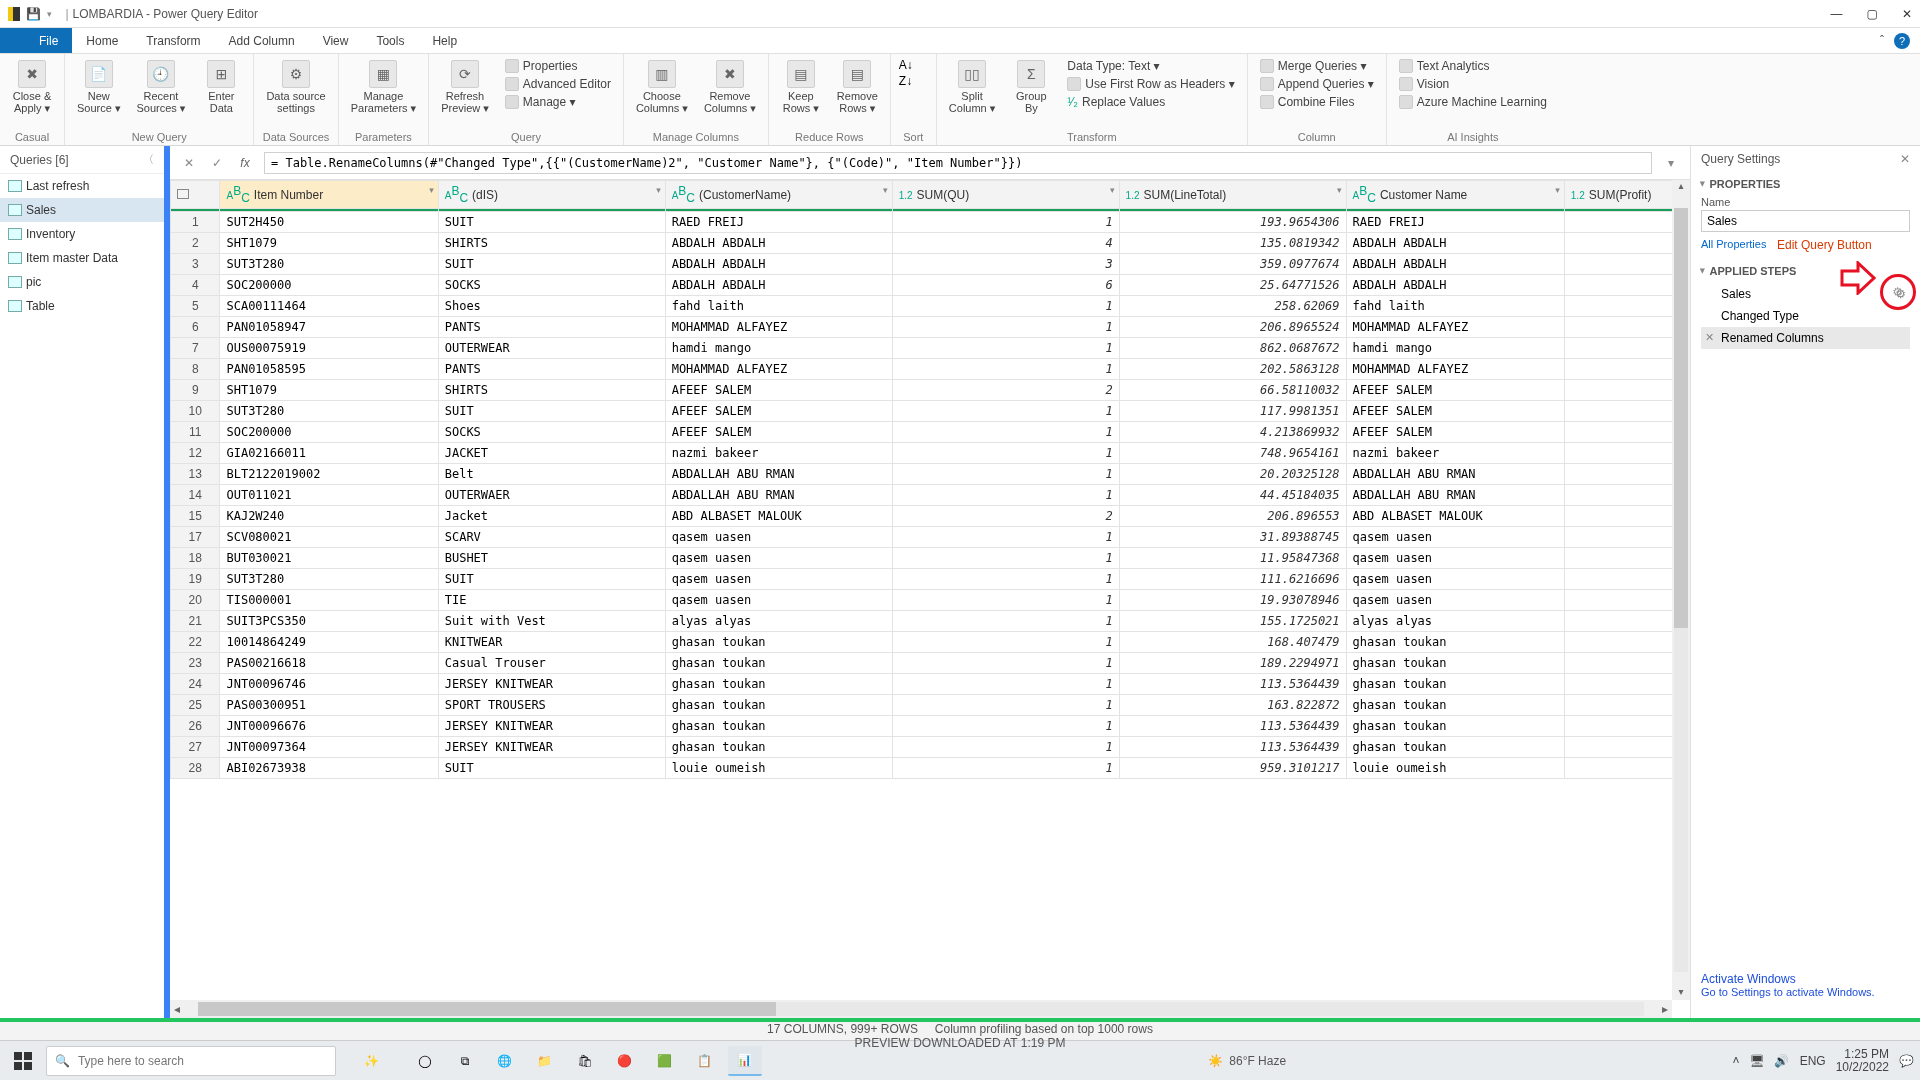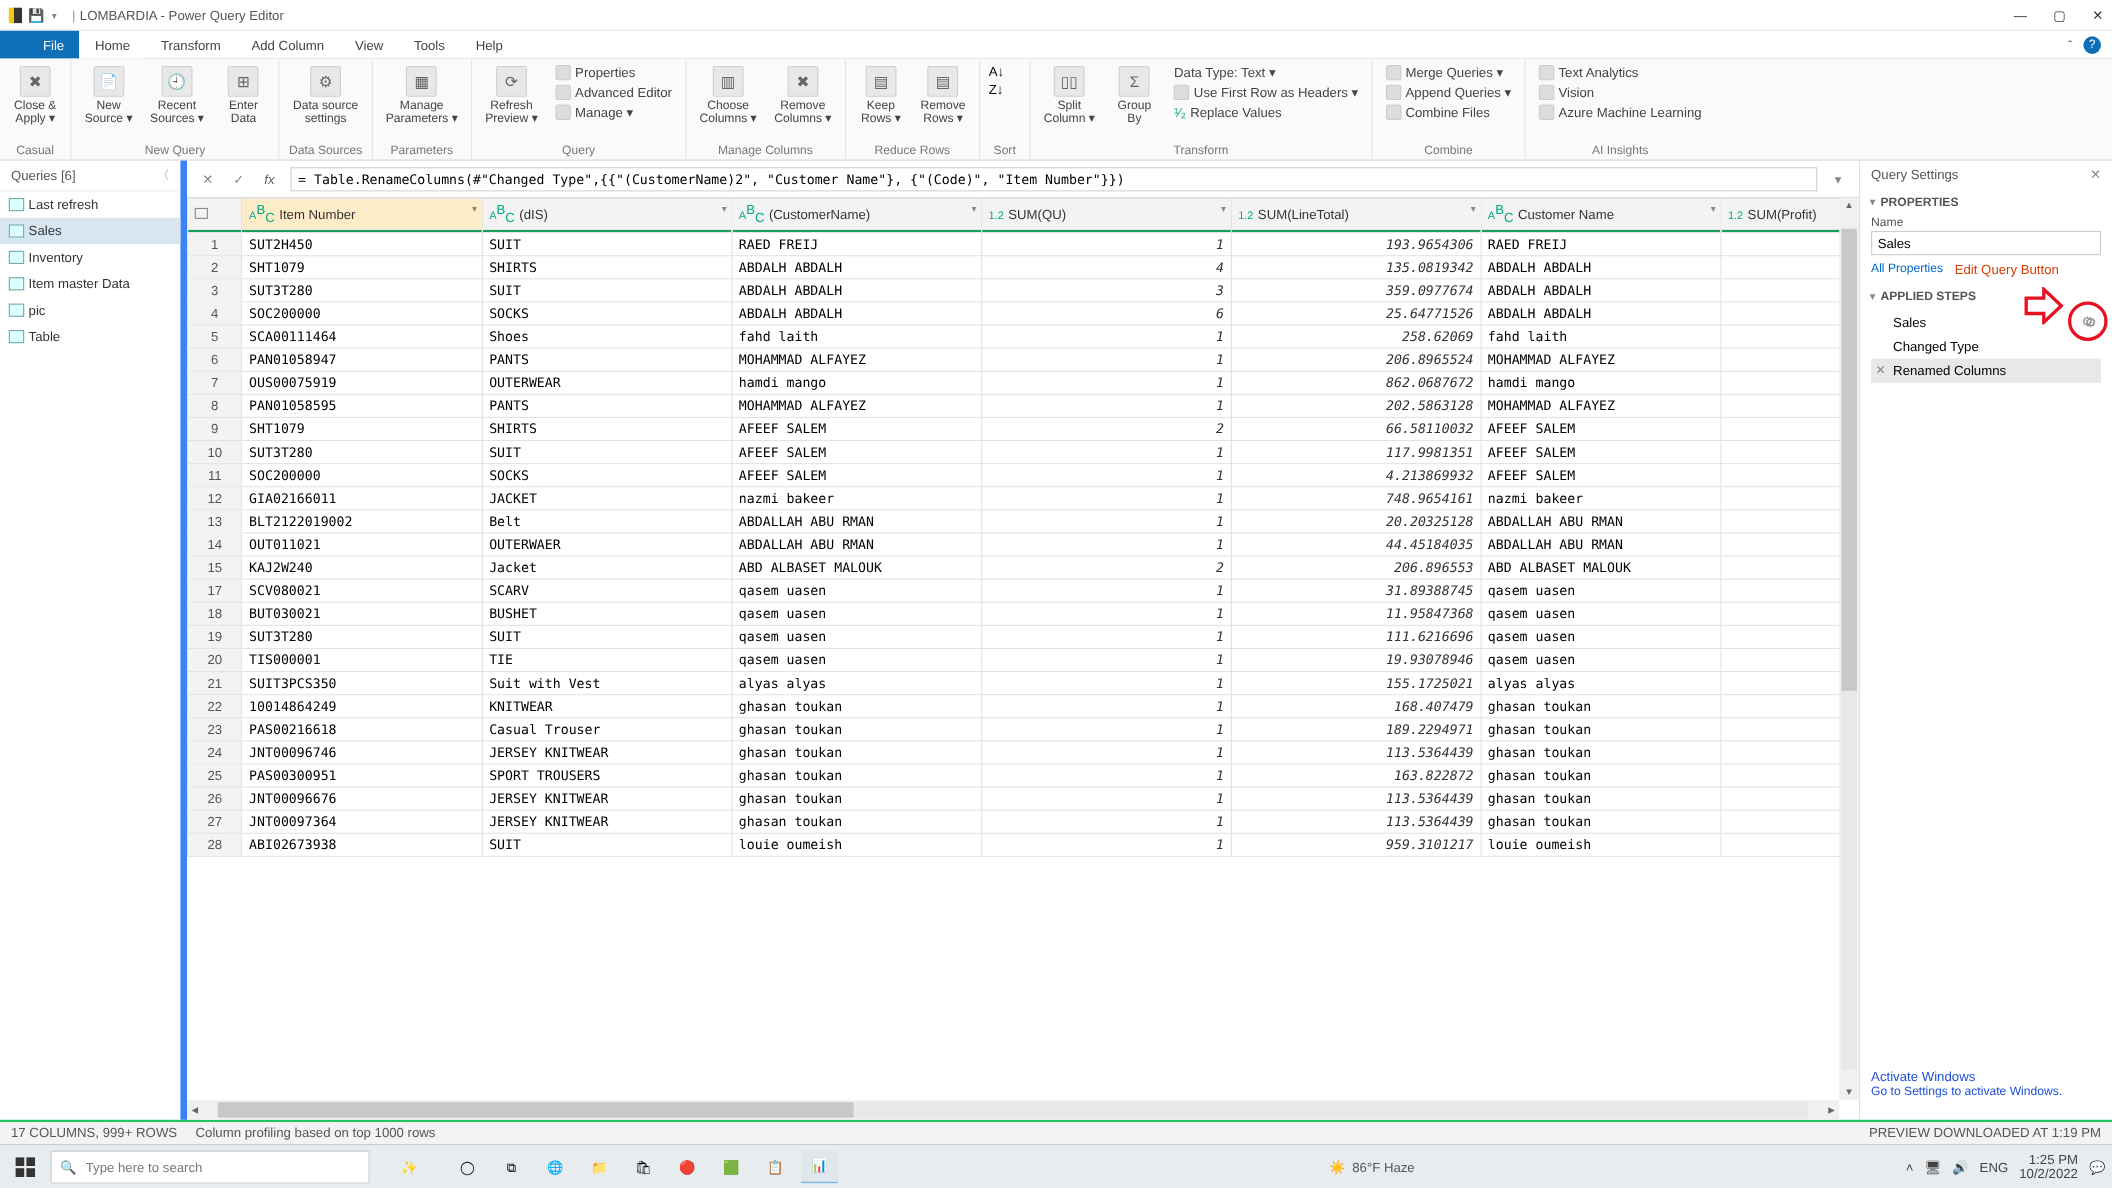--- a/index.html
+++ b/index.html
@@ -107,21 +107,21 @@
 .settings .step.selected { background:#e8e8e8; }
 .settings .step .del { position:absolute; left:4px; color:#888; font-size:11px; }
 .settings .step .gear { position:absolute; right:4px; top:4px; color:#888; font-size:12px; }
 .settings .activate { position:absolute; bottom:20px; left:10px; color:#1d4ed8; font-size:13px; }
 .settings .activate .sub { font-size:11px; }
 
 .red-arrow { position:absolute; width:36px; height:34px; }
 .red-circle { position:absolute; width:36px; height:36px; border:3px solid #e81123; border-radius:50%; }
 
 
-.statusbar { height:22px; background:#f3f3f3; border-top:2px solid #22c55e; display:flex; align-items:center; padding:0 10px; font-size:11px; color:#555; justify-content:space-between; }
+.statusbar { height:22px; background:#f3f3f3; border-top:4px solid #22c55e; display:flex; align-items:center; padding:0 20px; font-size:11px; color:#555; justify-content:space-between;flex-direction:column; }
 
 
 .taskbar { height:40px; background:#e8ecef; border-top:1px solid #ccc; display:flex; align-items:center; padding:0 6px; gap:6px; }
 .taskbar .start { width:34px; height:30px; display:flex; align-items:center; justify-content:center; font-size:16px; }
 .taskbar .search { flex:0 0 290px; height:30px; background:#fff; border:1px solid #ccc; border-radius:2px; display:flex; align-items:center; padding:0 8px; gap:8px; color:#777; }
 .taskbar .tb-icon { width:34px; height:30px; display:flex; align-items:center; justify-content:center; border-radius:2px; }
 .taskbar .tb-icon.active { background:#dfe6ec; border-bottom:2px solid #76b9ed; }
 .taskbar .tray { margin-left:auto; display:flex; align-items:center; gap:10px; color:#444; font-size:11px; }
 .taskbar .tray .clock { text-align:right; line-height:13px; }
 .taskbar .weather { display:flex; align-items:center; gap:6px; color:#555; margin-left:auto; }
@@ -308,21 +308,21 @@
         <div class="mini-item">
             <div class="mi-ico"></div>
             <span>Append Queries ▾</span>
           </div>
         <div class="mini-item">
             <div class="mi-ico"></div>
             <span>Combine Files</span>
           </div>
       </div>
     </div>
-    <div class="grp-label">Combine</div>
+    <div class="grp-label">Column</div>
   </div>
   <div class="ribbon-group" style="border-right:none;">
     <div class="items">
       <div class="ribbon-mini">
         <div class="mini-item">
             <div class="mi-ico"></div>
             <span>Text Analytics</span>
           </div>
         <div class="mini-item">
             <div class="mi-ico"></div>

